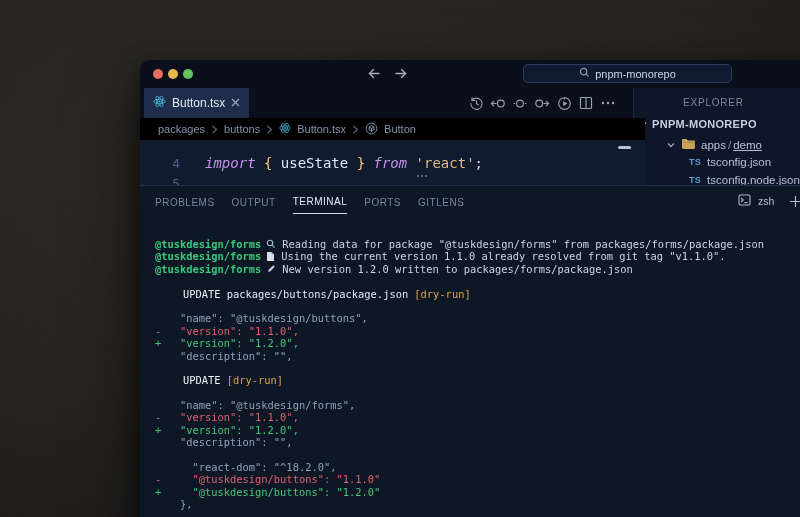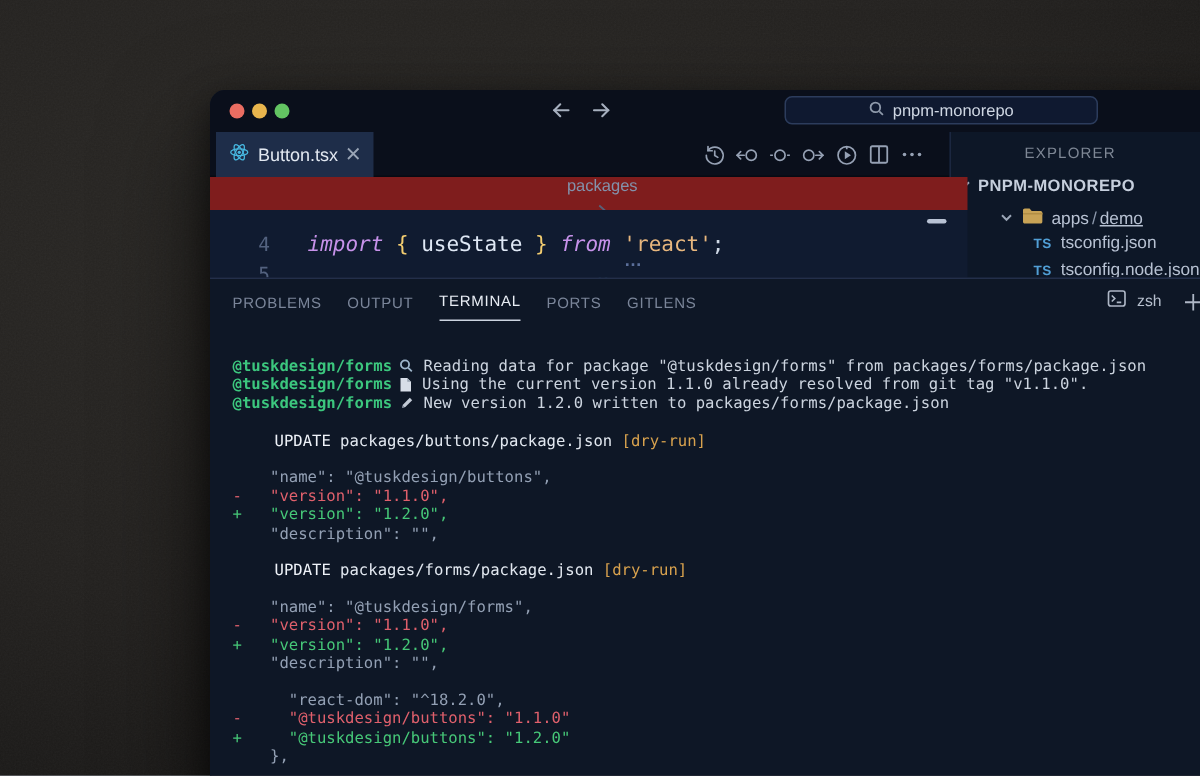--- a/index.html
+++ b/index.html
@@ -48,21 +48,21 @@
   .exp-row { position:absolute; display:flex; align-items:center; color:#b7c1d2; font-size:11.5px; }
   .exp-root { left:4px; top:30px; gap:4px; color:#c6cfdd; font-weight:bold; font-size:11px; letter-spacing:.3px; }
   .exp-apps { left:32px; top:50px; gap:5px; }
   .exp-apps .slash { color:#8d99ad; margin:0 2px; }
   .exp-apps .demo { text-decoration:underline; }
   .exp-file1 { left:55px; top:68px; gap:6px; }
   .exp-file2 { left:55px; top:86px; gap:6px; }
   .ts-badge { color:#519fd6; font-size:9px; font-weight:bold; letter-spacing:.3px; }
 
   
-  .breadcrumbs { position:absolute; left:0; top:58px; width:505px; height:22px; background:#7f1d1d; display:flex; align-items:center; padding-left:18px; gap:6px; color:#8392ab; font-size:11px;flex-direction:column; }
+  .breadcrumbs { position:absolute; left:0; top:58px; width:505px; height:22px; background:#000000; display:flex; align-items:center; padding-left:18px; gap:6px; color:#8392ab; font-size:11px; }
   .breadcrumbs .sep { display:flex; align-items:center; }
 
   
   .editor { position:absolute; left:0; top:80px; width:505px; height:45px; background:#101b30; overflow:hidden; }
   .blame { position:absolute; left:70px; top:1px; font-size:10px; color:#4a597c; }
   .code-row { position:absolute; left:0; top:12px; height:22px; width:100%; display:flex; align-items:center; font-family:"DejaVu Sans Mono", monospace; }
   .gutter { width:48px; text-align:right; padding-right:8px; font-size:13px; color:#53627f; flex:none; }
   .code { margin-left:17px; font-size:14px; white-space:pre; }
   .tok { margin-right:8.4px; }
   .tok.kw { color:#c792ea; font-style:italic; }
@@ -390,21 +390,20 @@
       </div>
       <div class="blankline"></div>
       <div class="dline ctx">    "name": "@tuskdesign/buttons",</div>
       <div class="dline del">-   "version": "1.1.0",</div>
       <div class="dline add">+   "version": "1.2.0",</div>
       <div class="dline ctx">    "description": "",</div>
       <div class="blankline"></div>
 
       <div class="upd">
         <span class="upd-title">UPDATE</span>
-        <span class="upd-path">packages/forms/package.json</span>
         <span class="upd-badge">[dry-run]</span>
       </div>
       <div class="blankline"></div>
       <div class="dline ctx">    "name": "@tuskdesign/forms",</div>
       <div class="dline del">-   "version": "1.1.0",</div>
       <div class="dline add">+   "version": "1.2.0",</div>
       <div class="dline ctx">    "description": "",</div>
       <div class="blankline"></div>
       <div class="dline ctx">      "react-dom": "^18.2.0",</div>
       <div class="dline del">-     "@tuskdesign/buttons": "1.1.0"</div>

